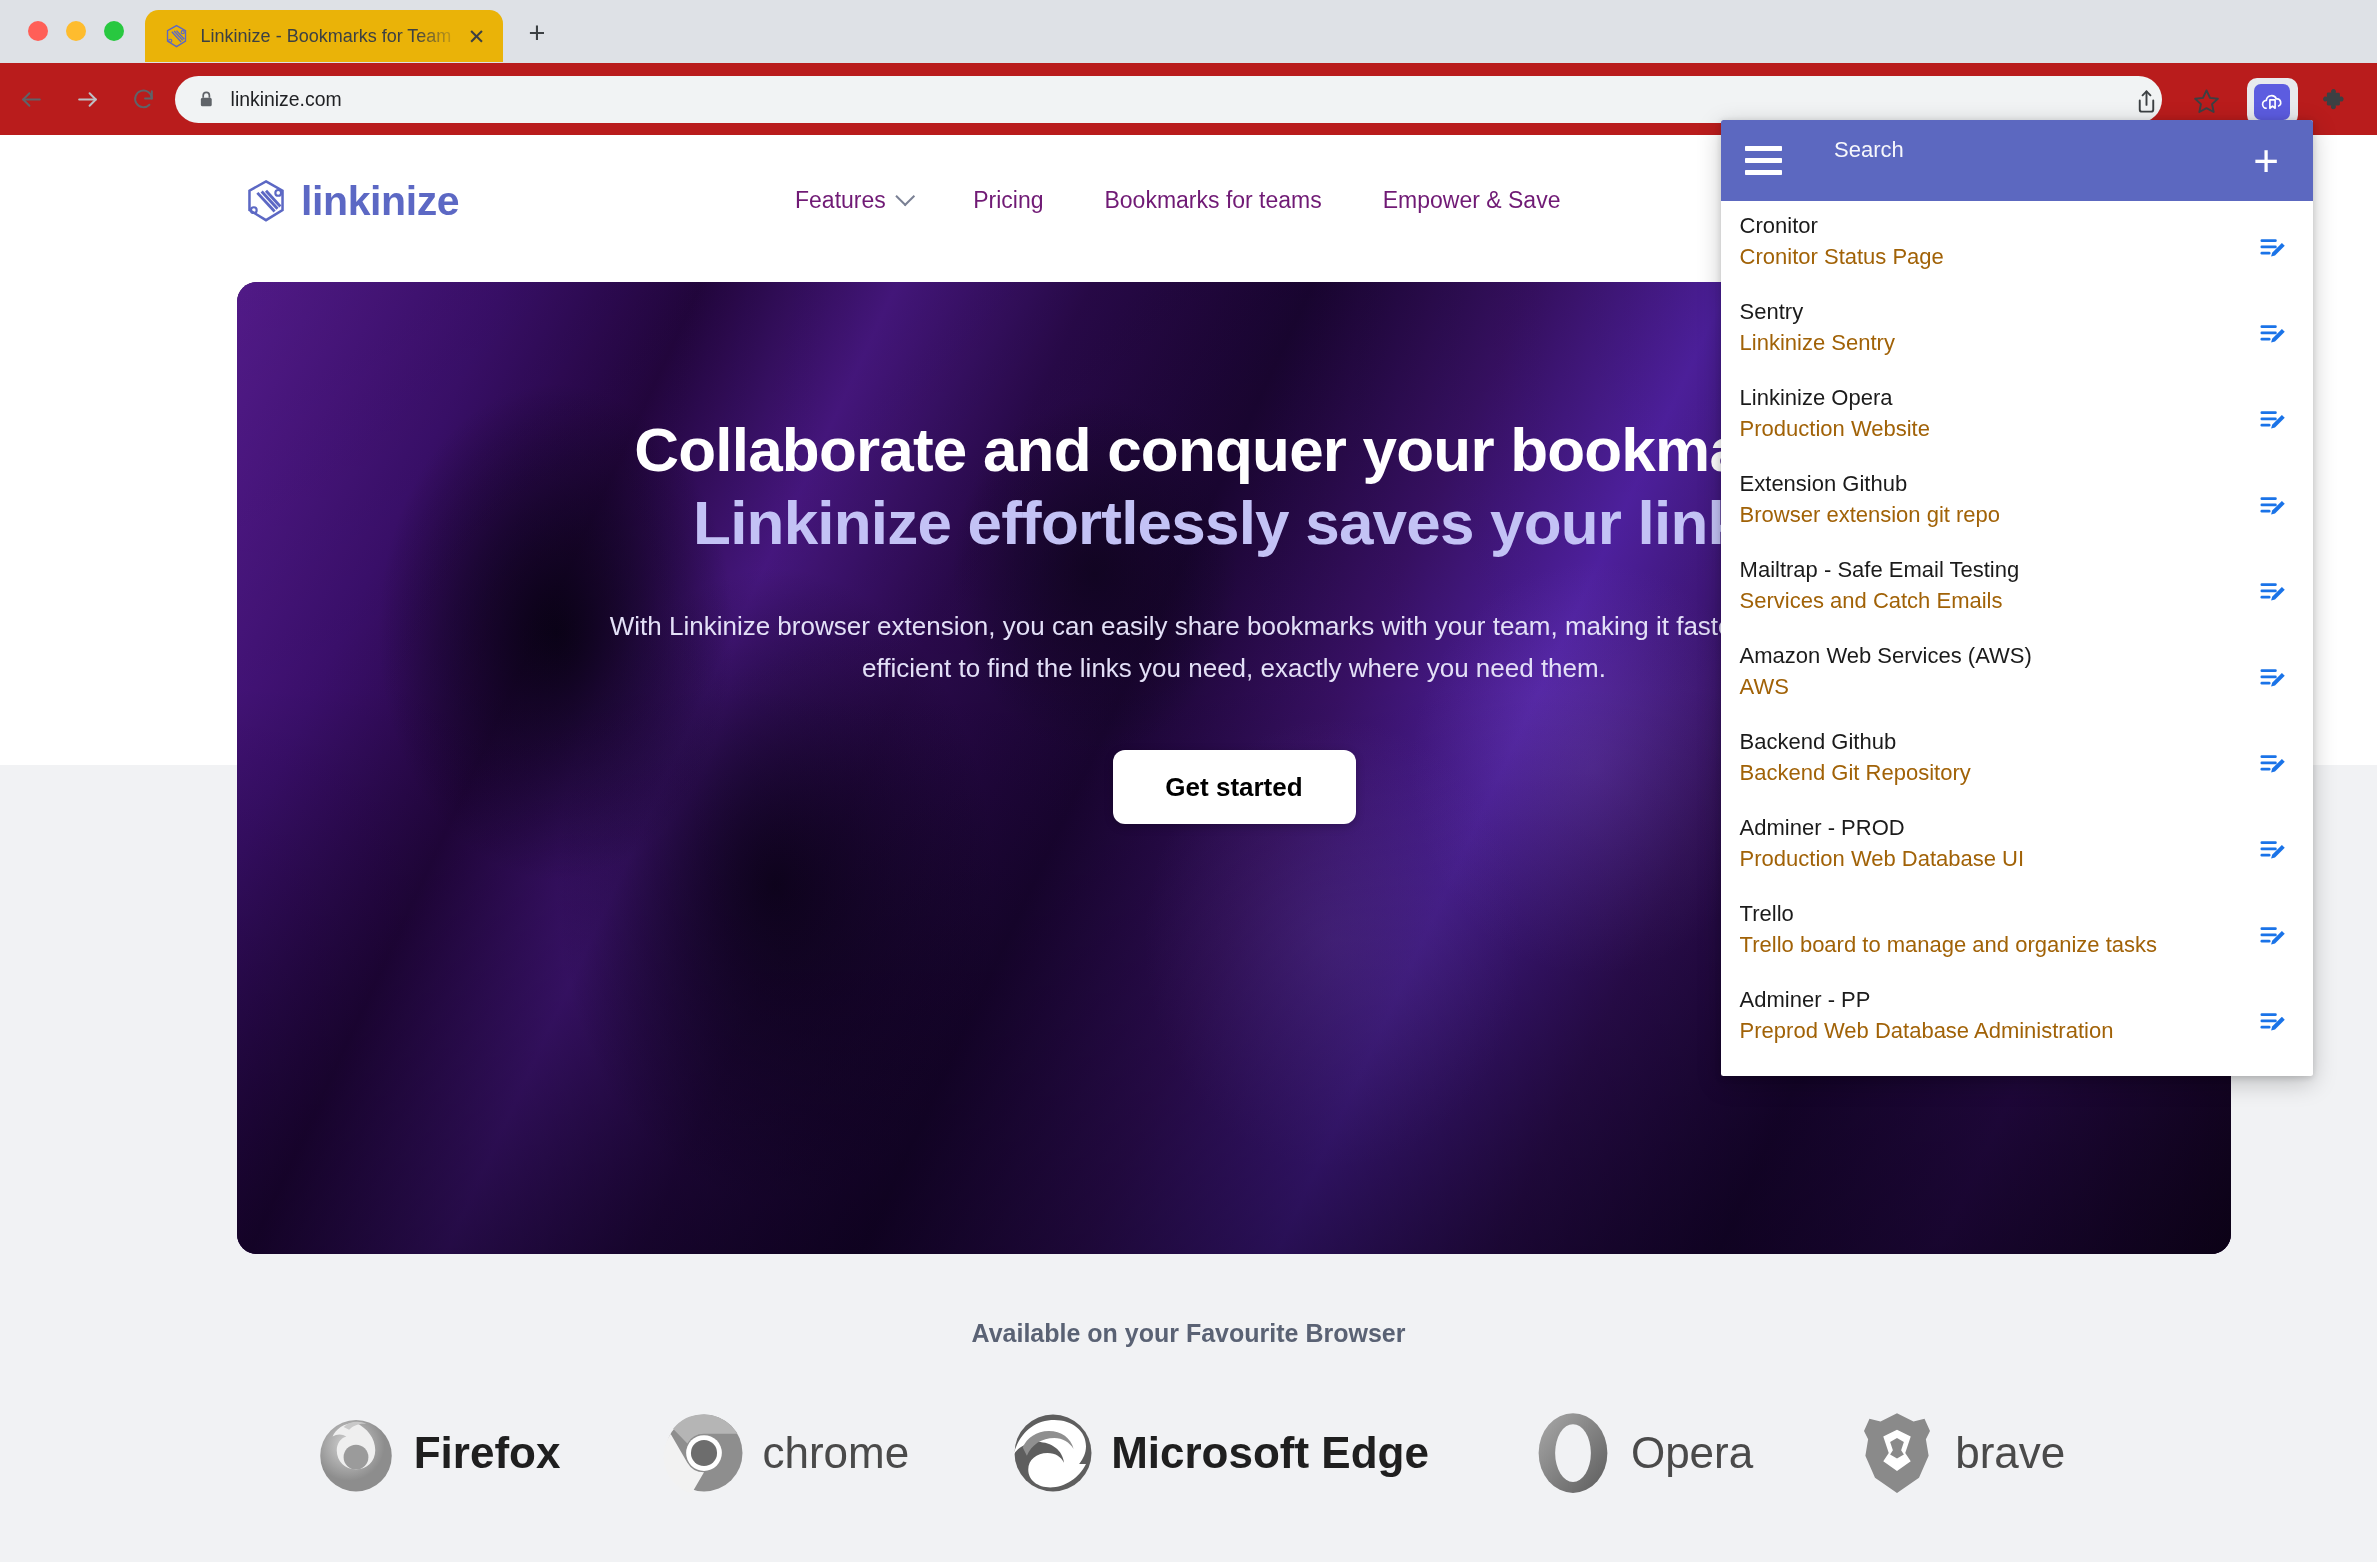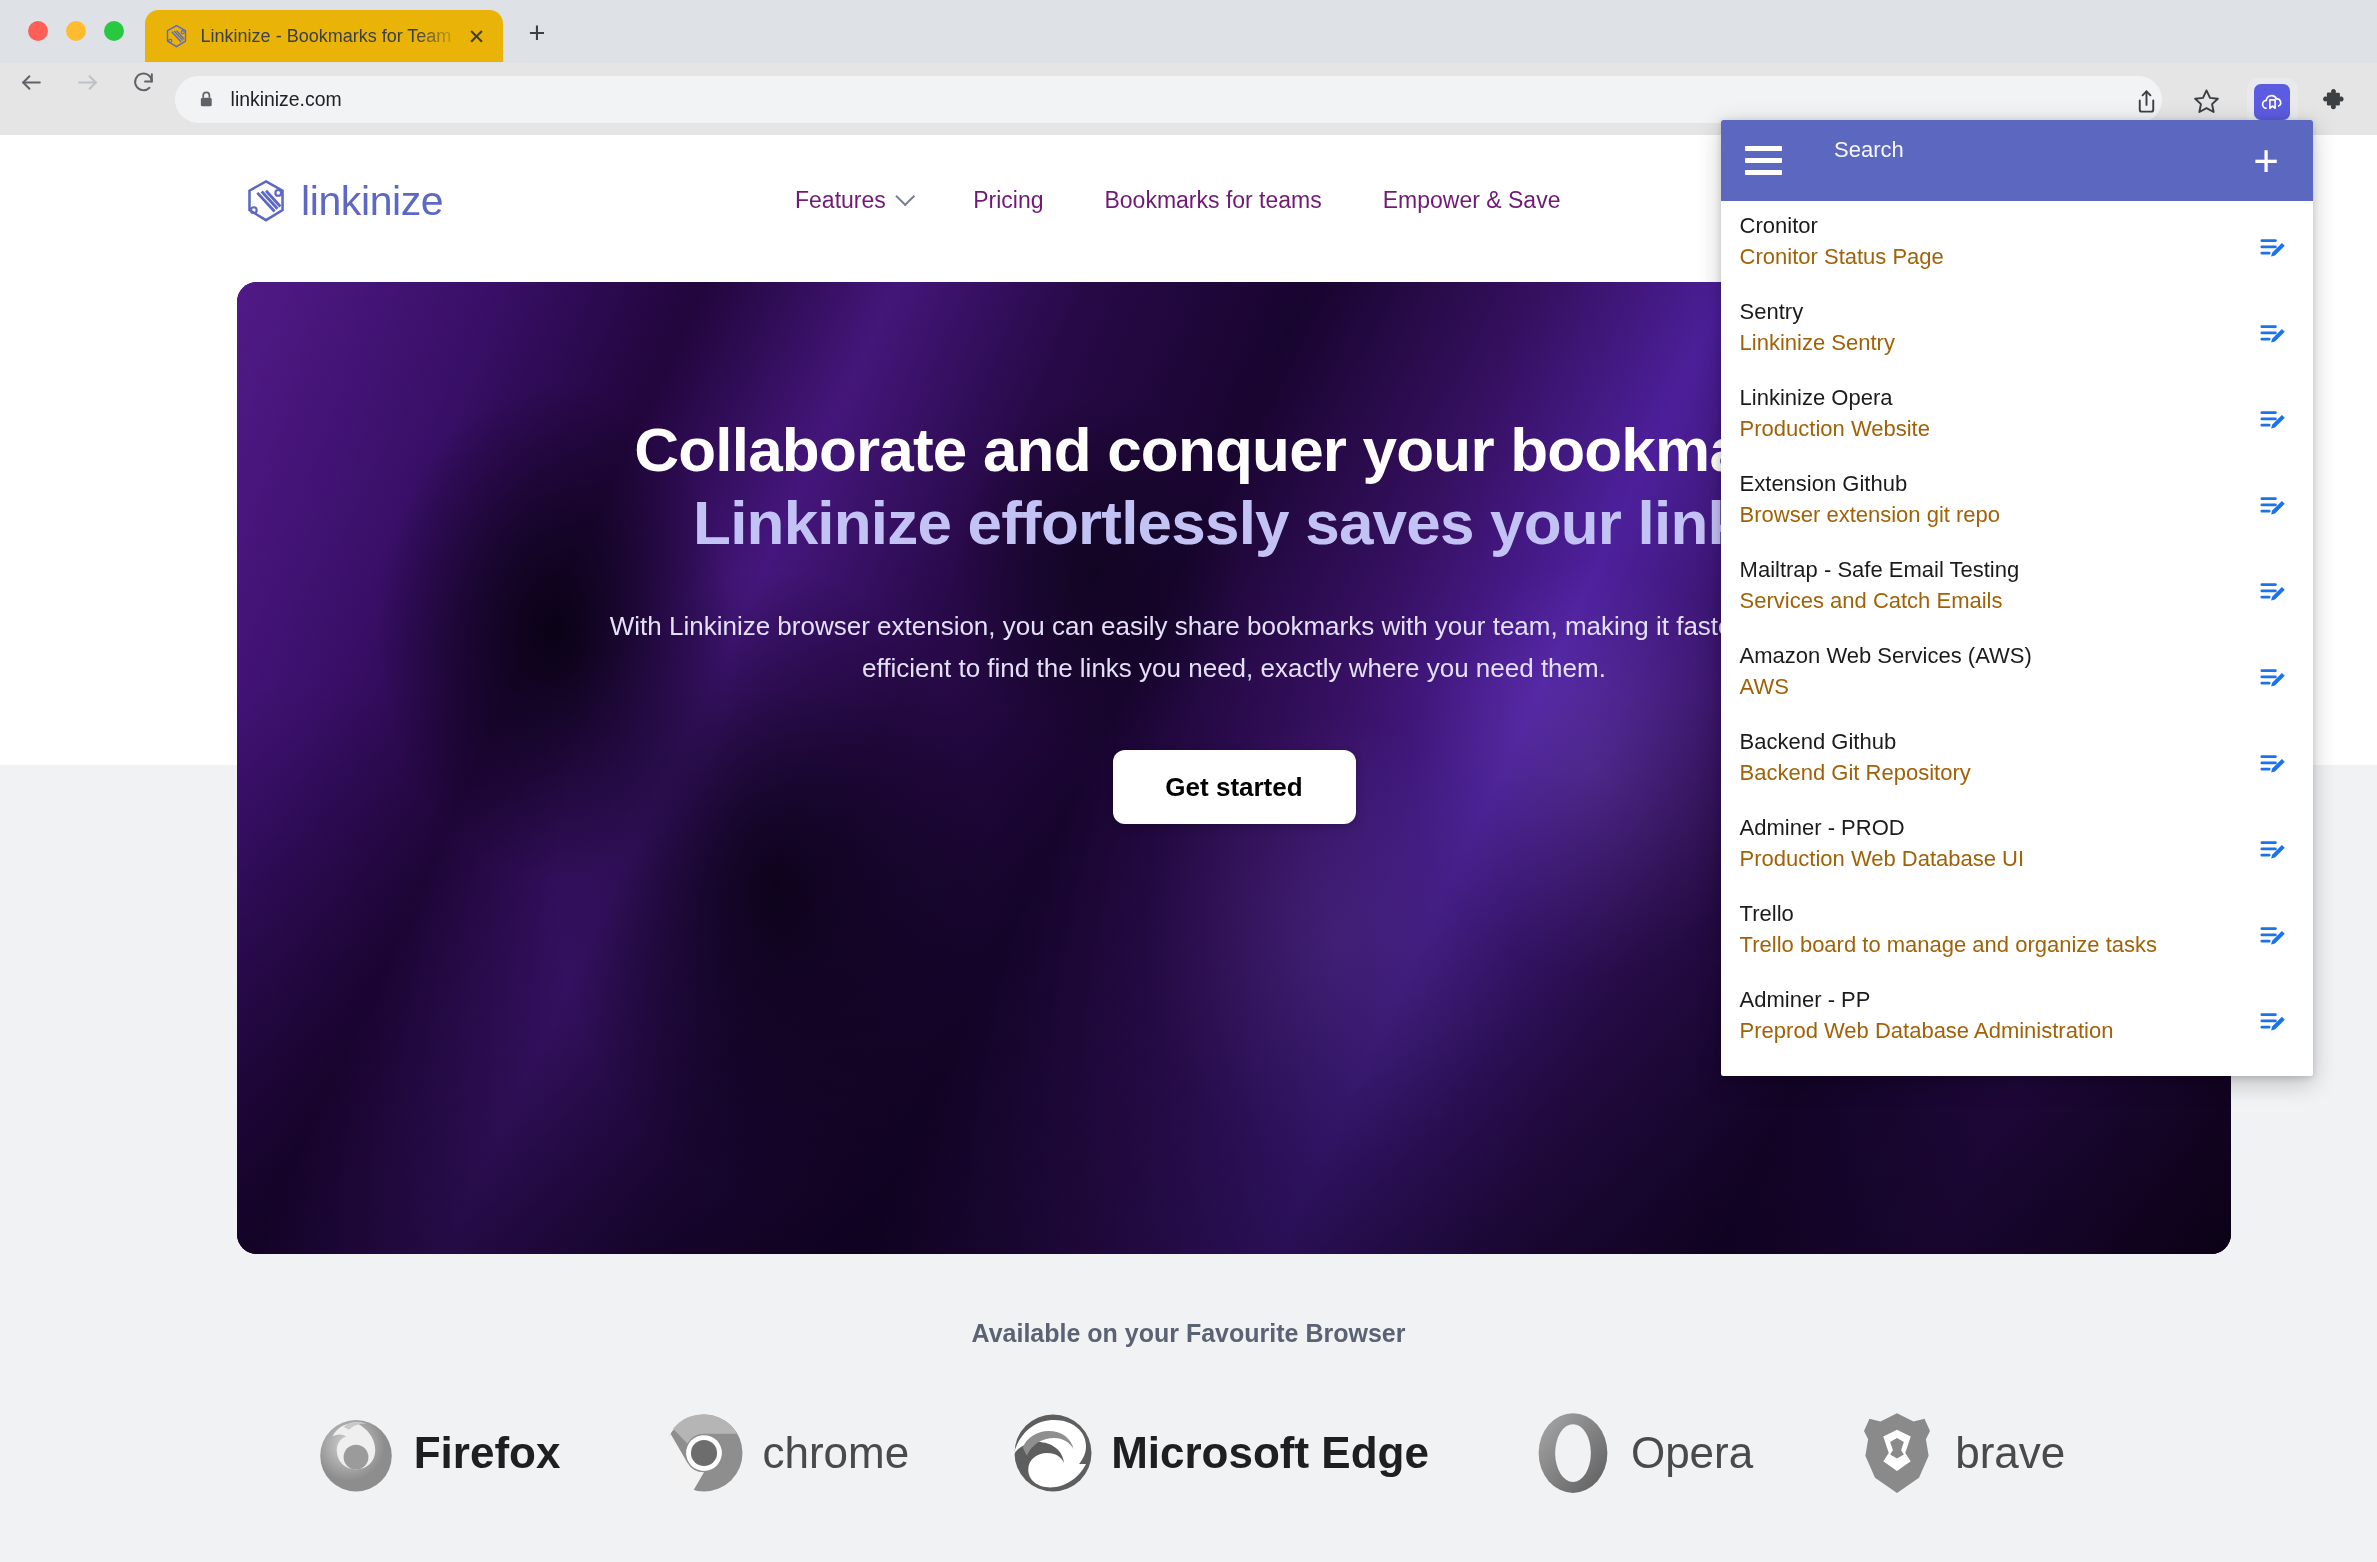--- a/index.html
+++ b/index.html
@@ -49,22 +49,22 @@
   }
   #new-tab-button {
     margin-left: 17px; margin-bottom: 12px;
     width: 34px; height: 34px;
     display: flex; align-items: center; justify-content: center;
     font-size: 29px; color: #3c4043; font-weight: 300; line-height: 1;
   }
 
   #toolbar {
     position: absolute; left: 0; top: 63px; width: 2377px; height: 73px;
-    background: #e5e5e5;
-    display: flex; 
+    background: #b91c1c;
+    display: flex; align-items: center;
   }
   .nav-btn {
     width: 39px; height: 39px; margin-left: 0;
     display: flex; align-items: center; justify-content: center;
     color: #5f6368;
   }
   #nav-back { margin-left: 12px; }
   #nav-forward { margin-left: 17px; color: #bdc1c6; }
   #nav-reload { margin-left: 17px; }
 
@@ -109,21 +109,21 @@
   }
 
   
   #site-header {
     position: absolute; left: 0; top: 0; width: 2377px; height: 125px;
     display: flex; align-items: center;
   }
   #brand { position: absolute; left: 243px; top: 42px; display: flex; align-items: center; gap: 12px; }
   #brand-mark { width: 46px; height: 49px; flex: 0 0 auto; }
   #brand-name {
-    font-size: 41px; font-weight: 400; color: #5c68c4;
+    font-size: 41px; font-weight: 700; color: #5c68c4;
     letter-spacing: -0.4px; line-height: 1;
   }
   #main-nav {
     position: absolute; left: 795px; top: 52px;
     display: flex; align-items: center; gap: 61px;
     font-size: 23px; color: #701a75;
     white-space: nowrap;
   }
   .nav-link { display: flex; align-items: center; gap: 12px; }
   .chevron-down {

